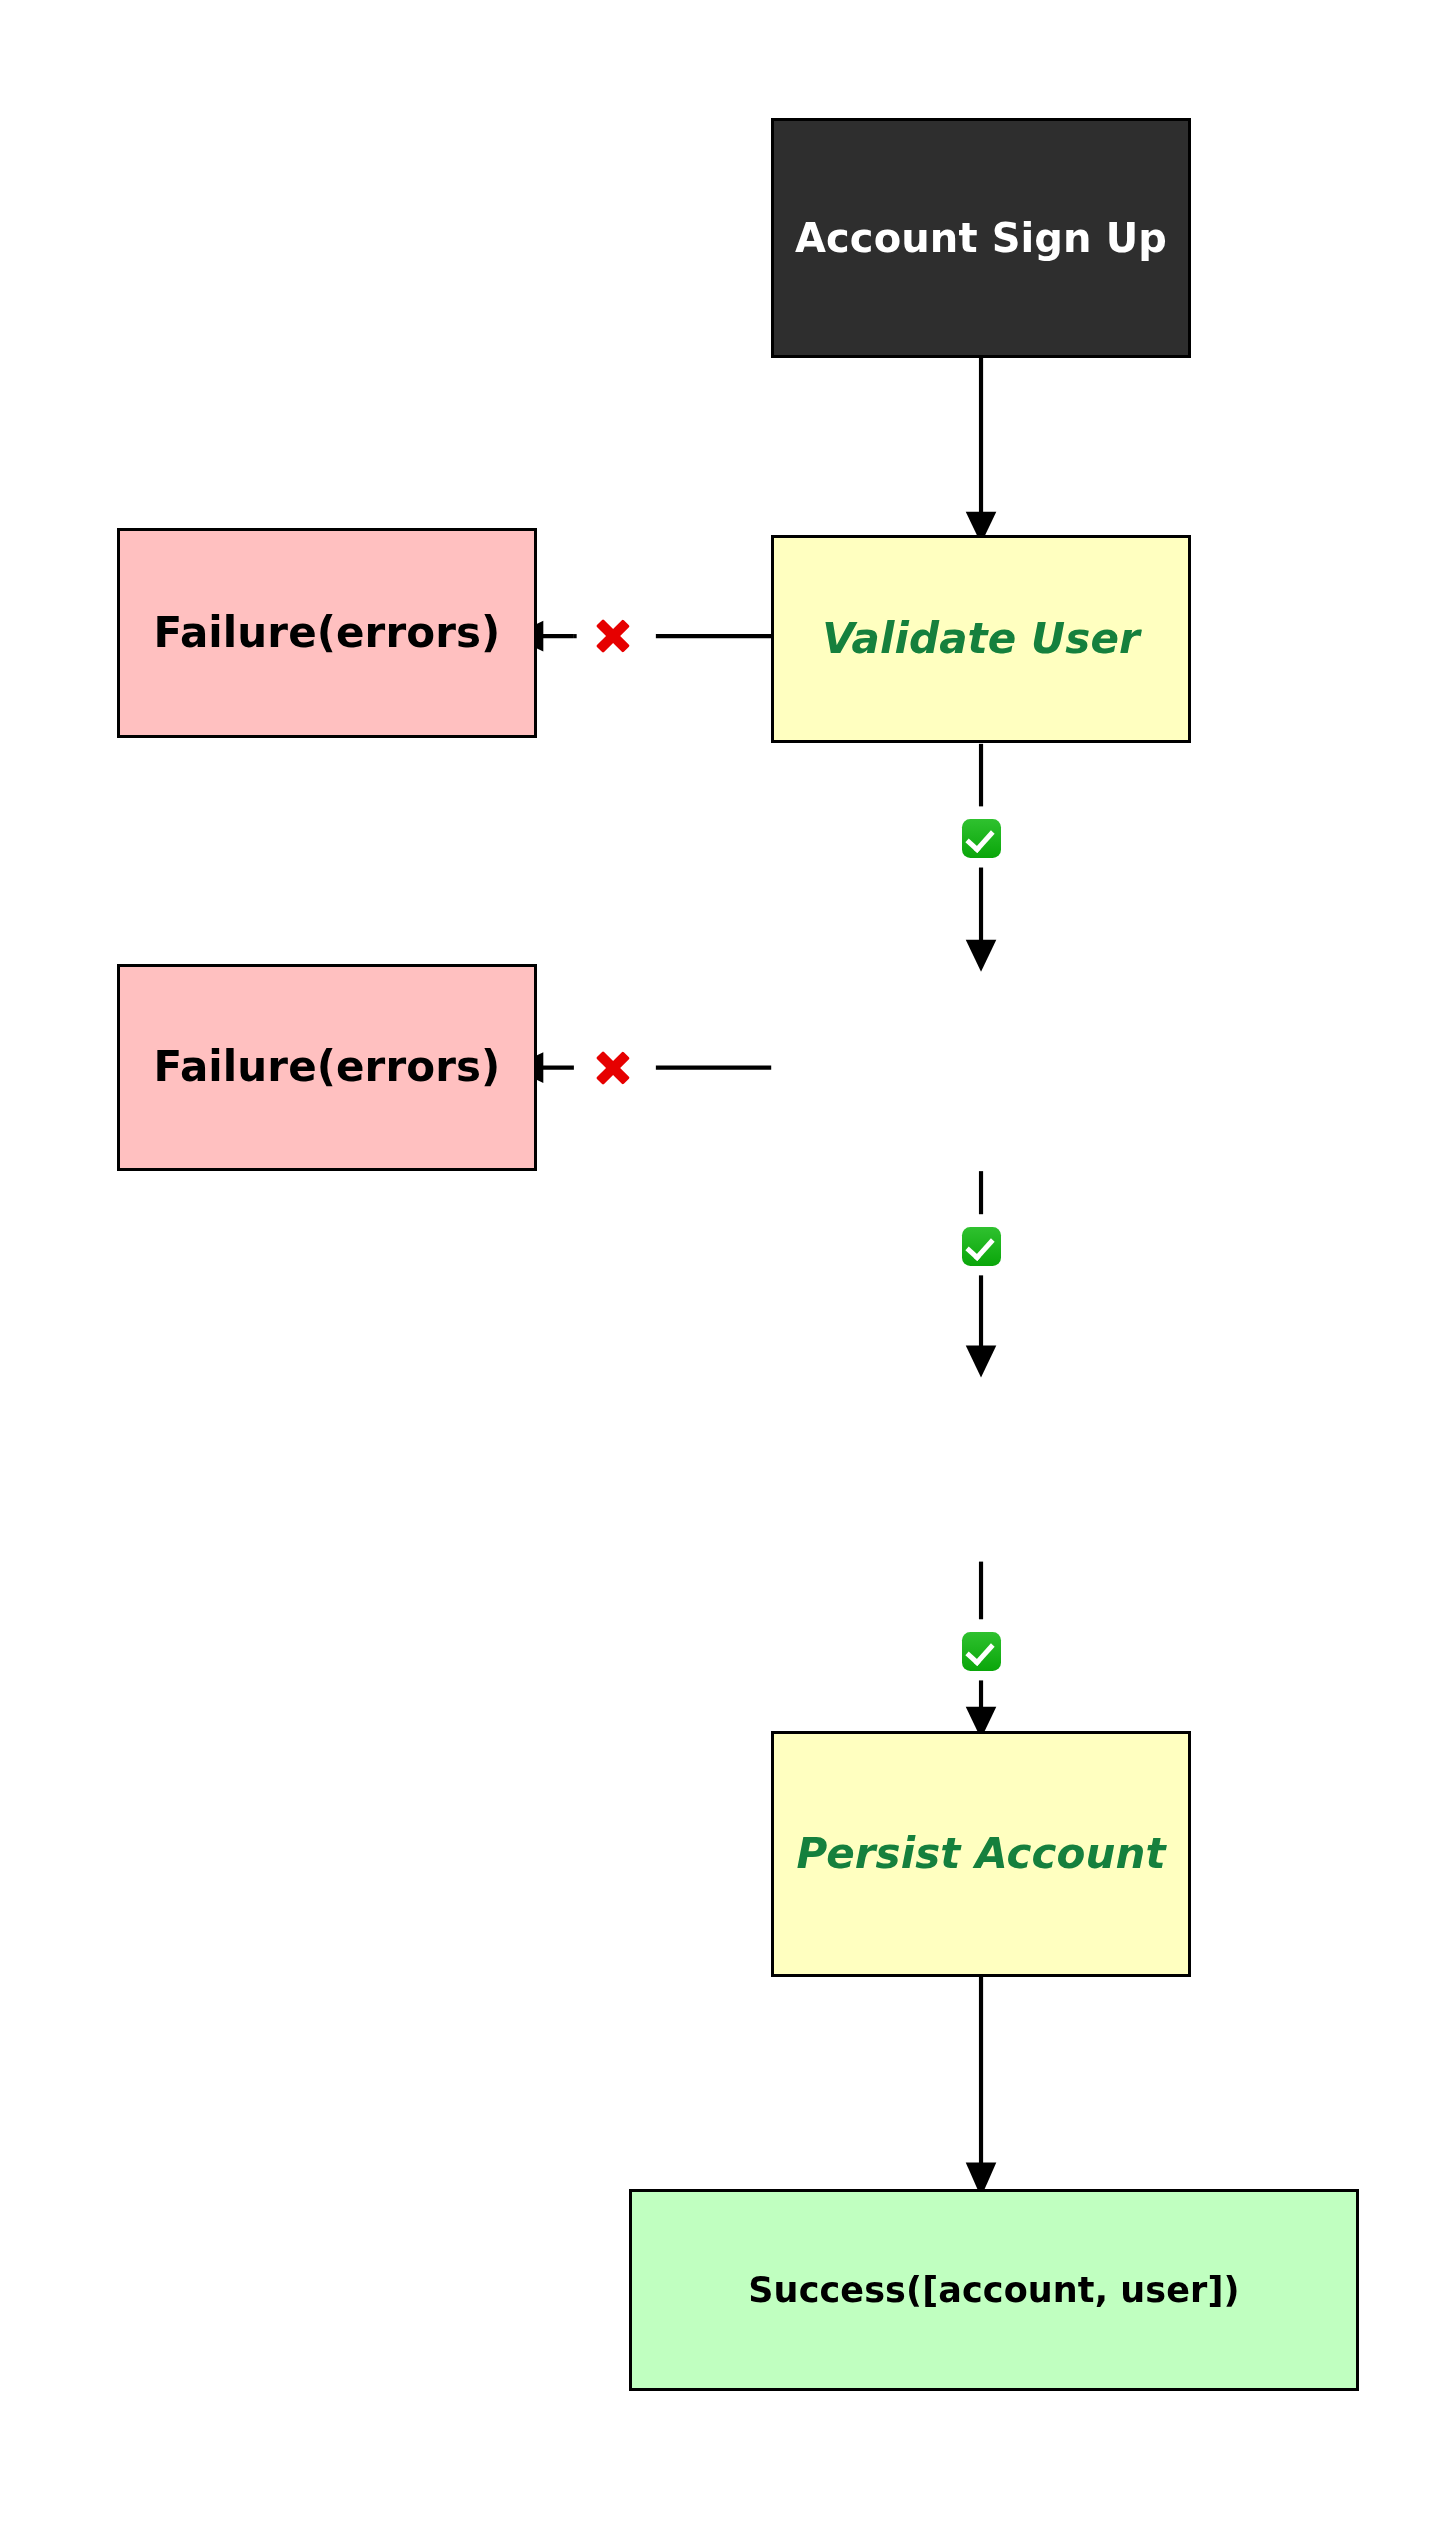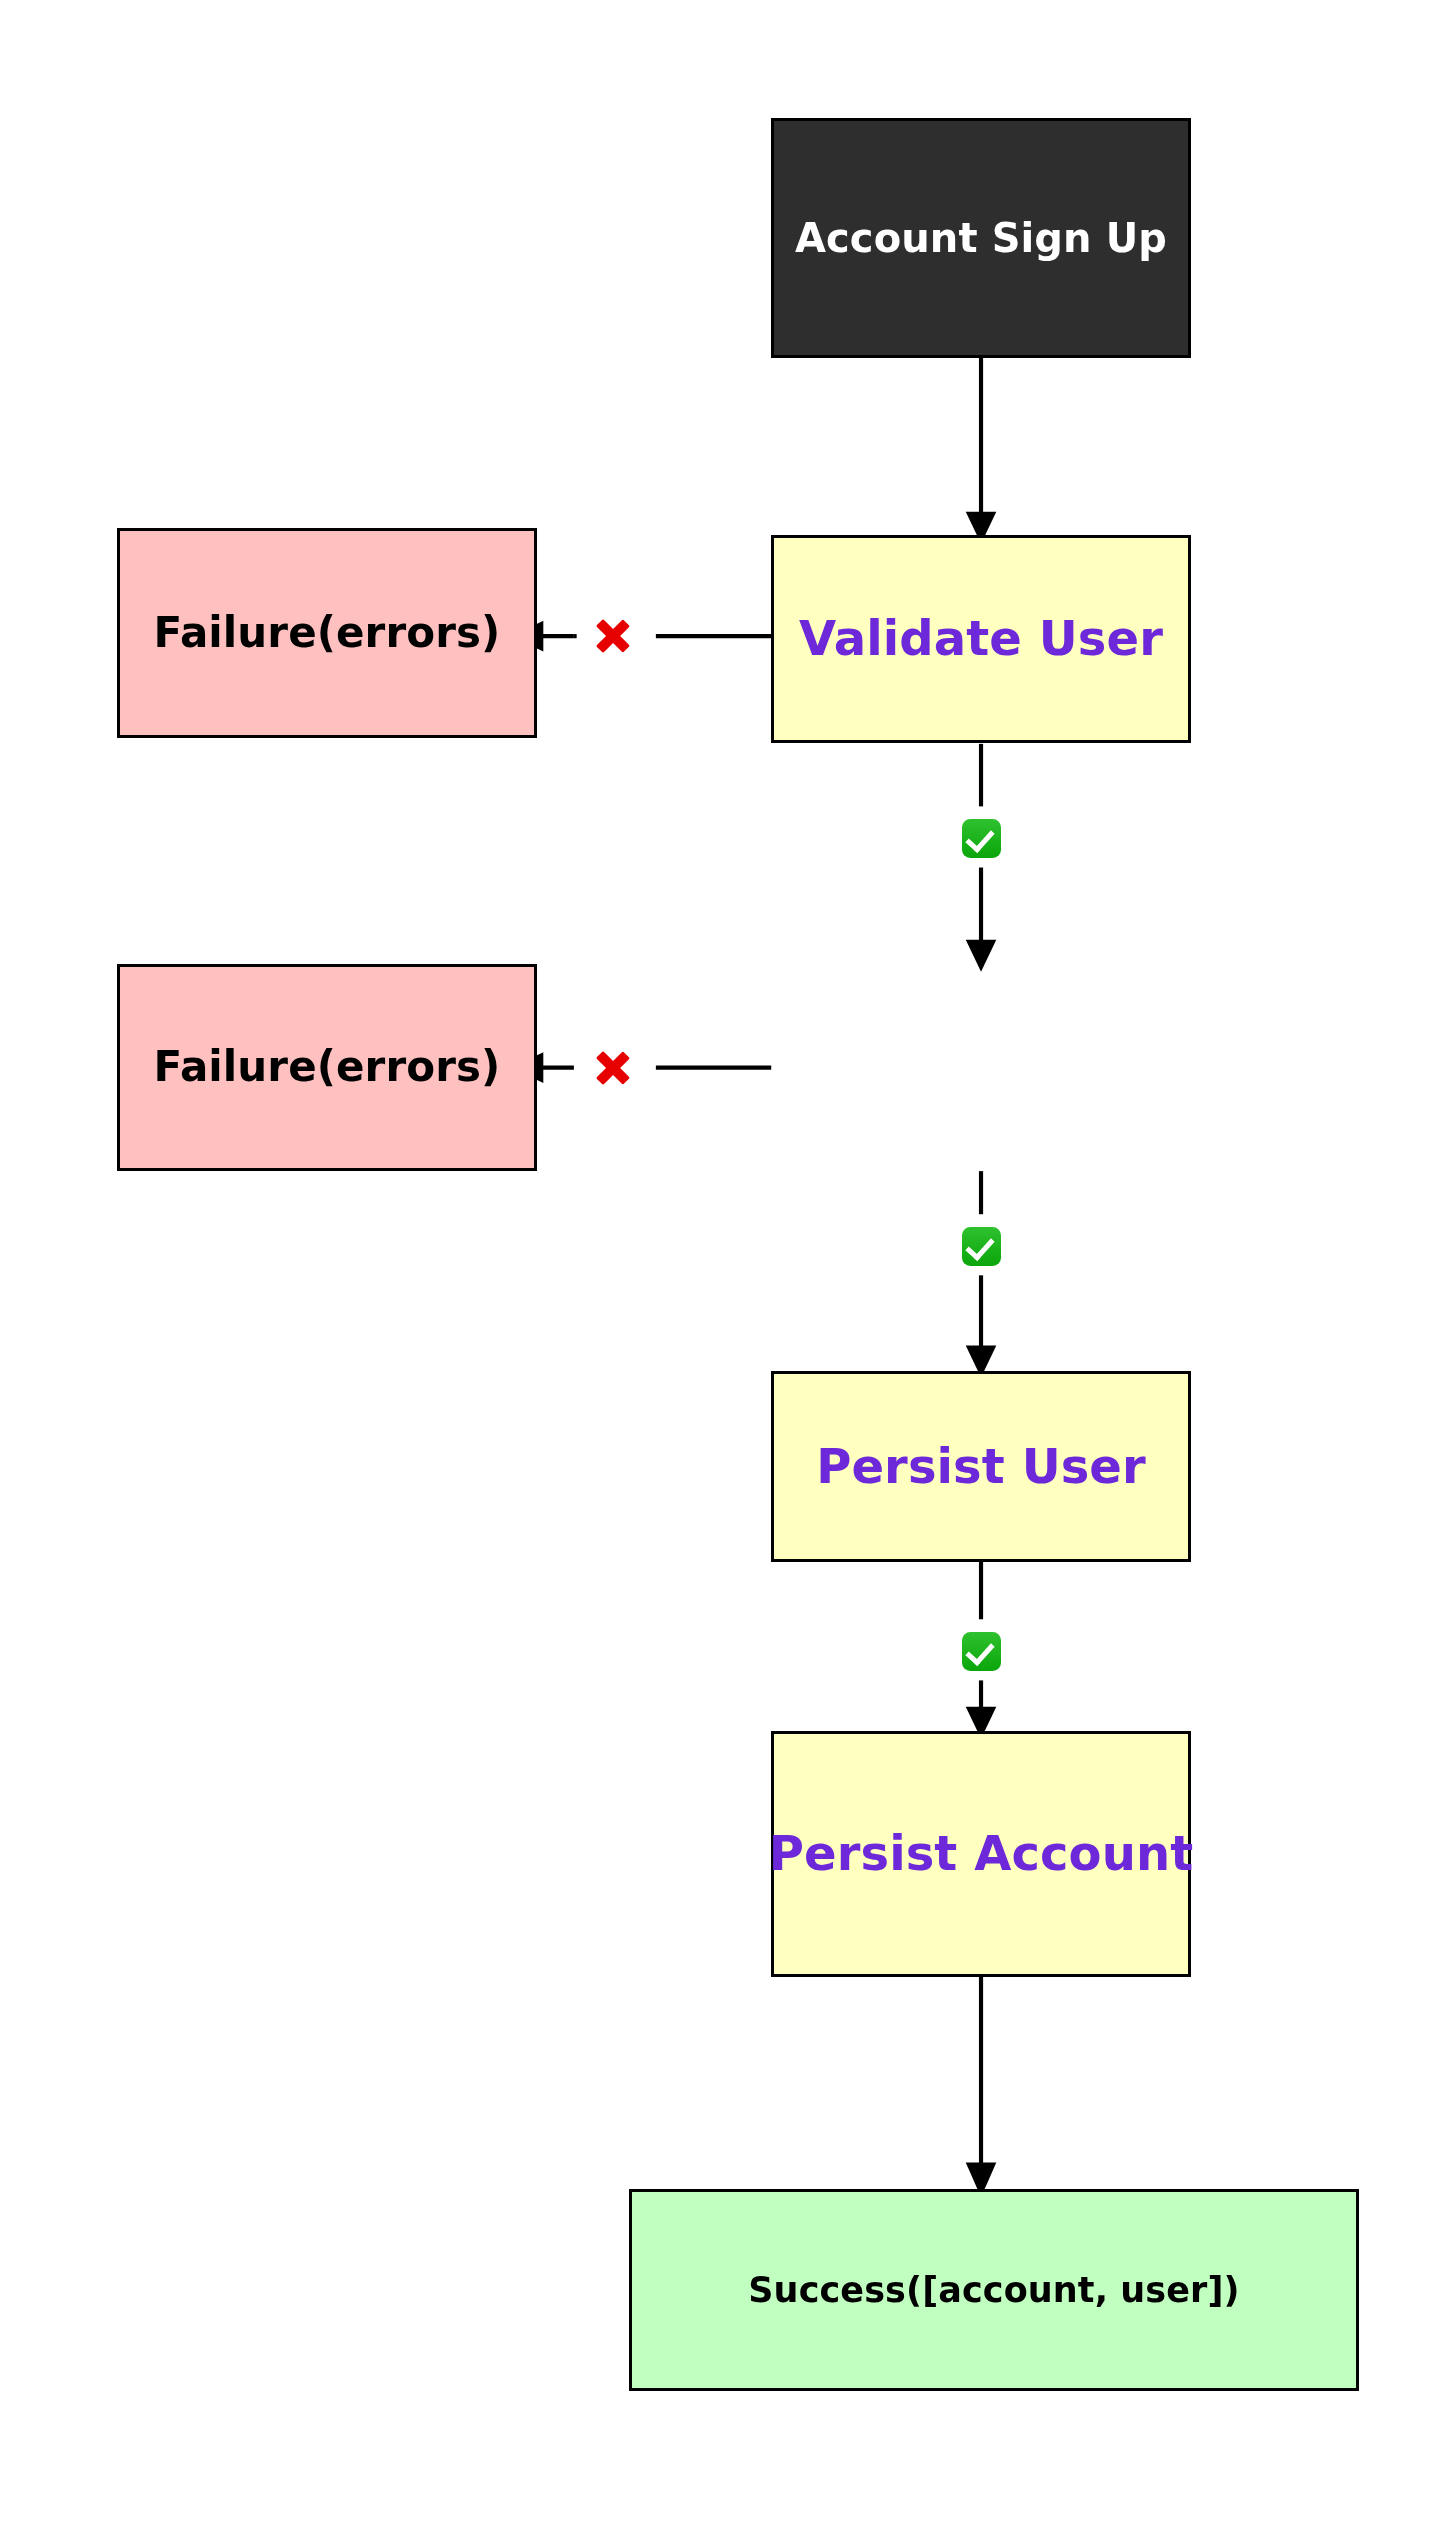--- a/index.html
+++ b/index.html
@@ -46,21 +46,21 @@
     letter-spacing: 0.1px;
     line-height: 1.15;
     padding: 0 12.5px;
     white-space: nowrap;
   }
 
   .node.start  { background: #2e2e2e; }
   .node.start .label  { color: #ffffff; font-size: 40px; }
 
   .node.process { background: #ffffc0; }
-  .node.process .label { color: #6d28d9; font-size: 48px; }
+  .node.process .label { color: #15803d; font-size: 42px; font-style: italic; }
 
   .node.failure { background: #ffc0c0; }
   .node.failure .label { color: #000000; font-size: 42px; }
 
   .node.success { background: #c0ffc0; }
   .node.success .label { color: #000000; font-size: 35px; }
 
   
   .marker {
     position: absolute;
@@ -180,23 +180,20 @@
 
   <div class="node failure" style="left:117px; top:528px; width:420px; height:210px;">
     <span class="label">Failure(errors)</span>
   </div>
 
 
   <div class="node failure" style="left:117px; top:964px; width:420px; height:207px;">
     <span class="label">Failure(errors)</span>
   </div>
 
-  <div class="node process" style="left:771px; top:1371px; width:420px; height:191px;">
-    <span class="label">Persist User</span>
-  </div>
 
   <div class="node process" style="left:771px; top:1731px; width:420px; height:246px;">
     <span class="label">Persist Account</span>
   </div>
 
   <div class="node success" style="left:629px; top:2189px; width:730px; height:202px;">
     <span class="label">Success([account, user])</span>
   </div>
 
   <div class="marker" style="left:591px; top:614px; width:43px; height:43px;">

